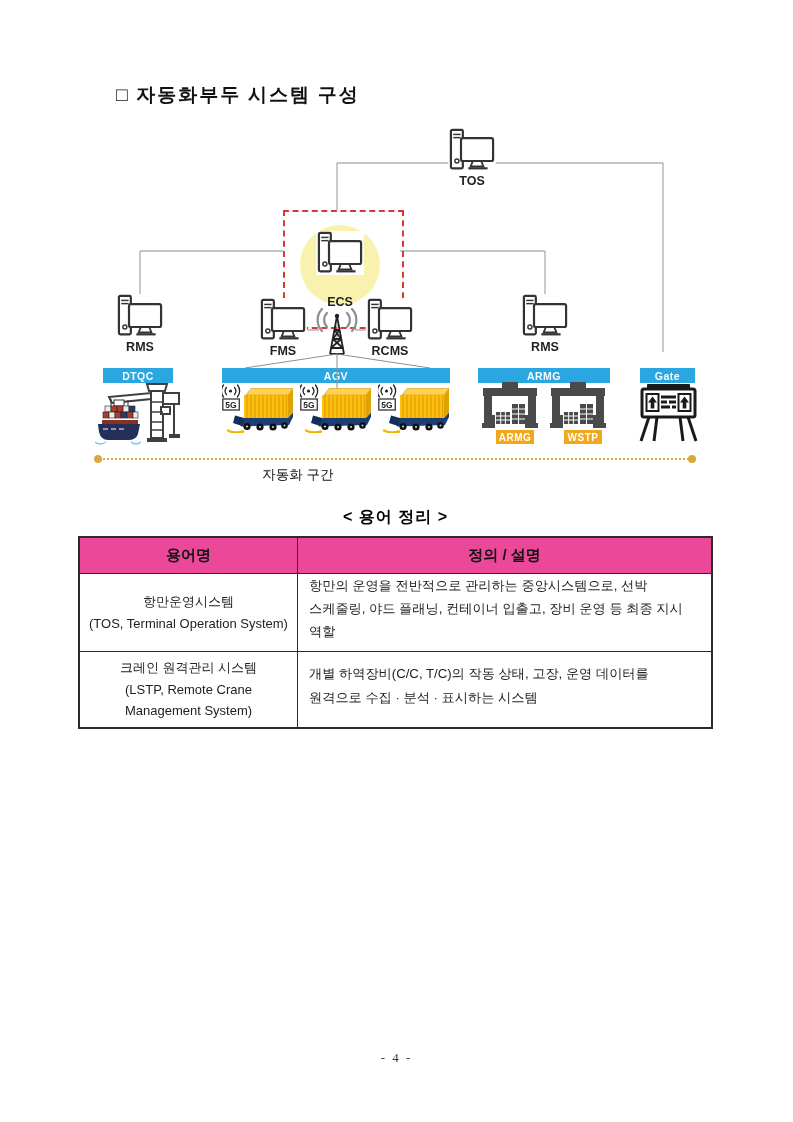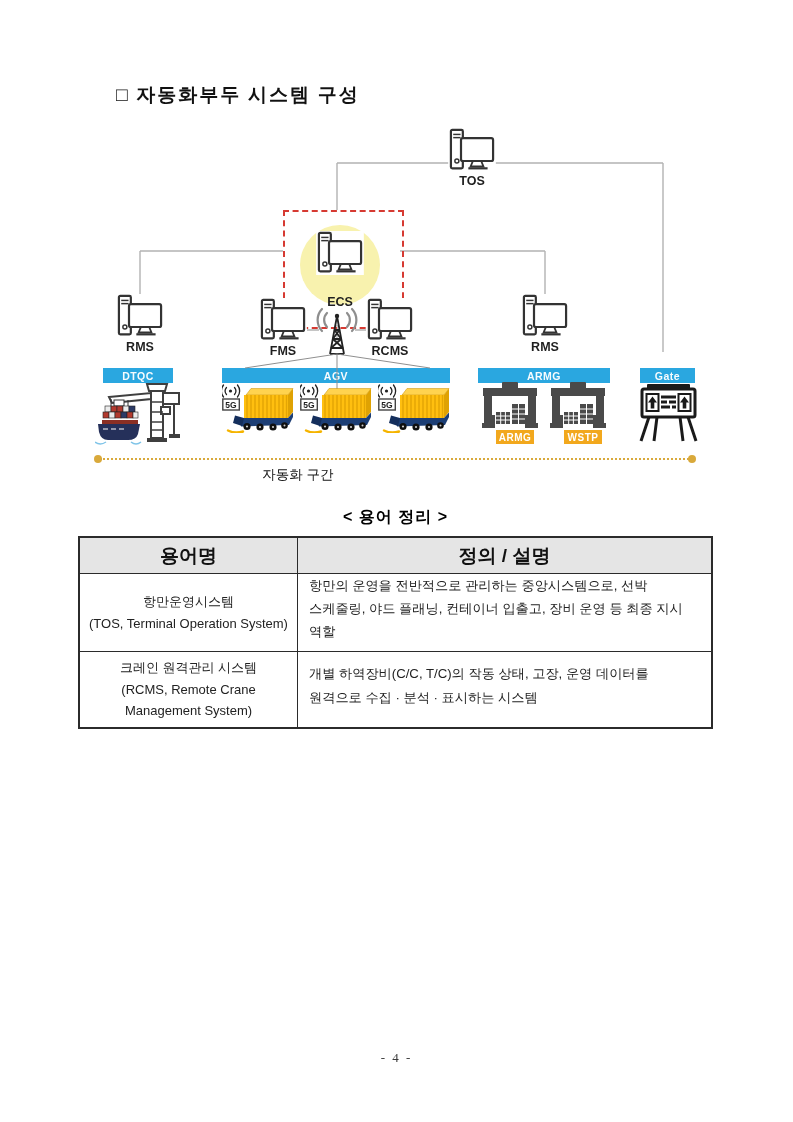--- a/index.html
+++ b/index.html
@@ -23,22 +23,22 @@
   .zone-line{left:22px;top:330px;width:592px;border-top:2px dotted #D9A93B;}
   .zone-dot{width:8px;height:8px;border-radius:50%;background:#D9A93B;top:327px;}
   .zone-label{left:150px;top:338px;width:140px;text-align:center;font-size:13.5px;
               font-weight:400;color:#111;}
 
   
   .glossary-heading{left:78px;top:507px;width:635px;text-align:center;font-size:16px;
                     font-weight:700;letter-spacing:1px;color:#000;}
   table.glossary{position:absolute;left:78px;top:536px;width:635px;border-collapse:collapse;
                  table-layout:fixed;border:2px solid #2b2b2b;}
-  table.glossary th{background:#e5e5e5;border:1.5px solid #2b2b2b;height:33px;
-                    font-size:19px;font-weight:700;color:#111;}
+  table.glossary th{background:#ec4899;border:1.5px solid #2b2b2b;height:33px;
+                    font-size:15px;font-weight:700;color:#111;}
   table.glossary td{border:1.5px solid #2b2b2b;vertical-align:middle;color:#222;}
   td.term-cell{width:215px;text-align:center;font-size:13px;line-height:1.65;
                white-space:pre-line;padding:0 4px;}
   td.def-cell{font-size:13.2px;line-height:1.75;padding:0 10px 8px 11px;
               word-break:keep-all;text-align:left;}
 
   .page-footer{left:0;top:1050px;width:100%;text-align:center;
                font-family:"Liberation Serif",serif;font-size:13px;color:#3a3a3a;letter-spacing:2px;}
 </style>
 </head>
@@ -254,20 +254,20 @@
     <th style="width:215px">용어명</th>
     <th>정의 / 설명</th>
   </tr>
   <tr style="height:64px">
     <td class="term-cell">항만운영시스템
 (TOS, Terminal Operation System)</td>
     <td class="def-cell">항만의 운영을 전반적으로 관리하는 중앙시스템으로, 선박 스케줄링, 야드 플래닝, 컨테이너 입출고, 장비 운영 등 최종 지시 역할</td>
   </tr>
   <tr style="height:76px">
     <td class="term-cell">크레인 원격관리 시스템
-(RCMS, Remote Crane
+(LSTP, Remote Crane
 Management System)</td>
     <td class="def-cell">개별 하역장비(C/C, T/C)의 작동 상태, 고장, 운영 데이터를 원격으로 수집 · 분석 · 표시하는 시스템</td>
   </tr>
 </tbody>
   </table>
 
 <div class="abs page-footer">- 4 -</div>
 
 </body></html>

